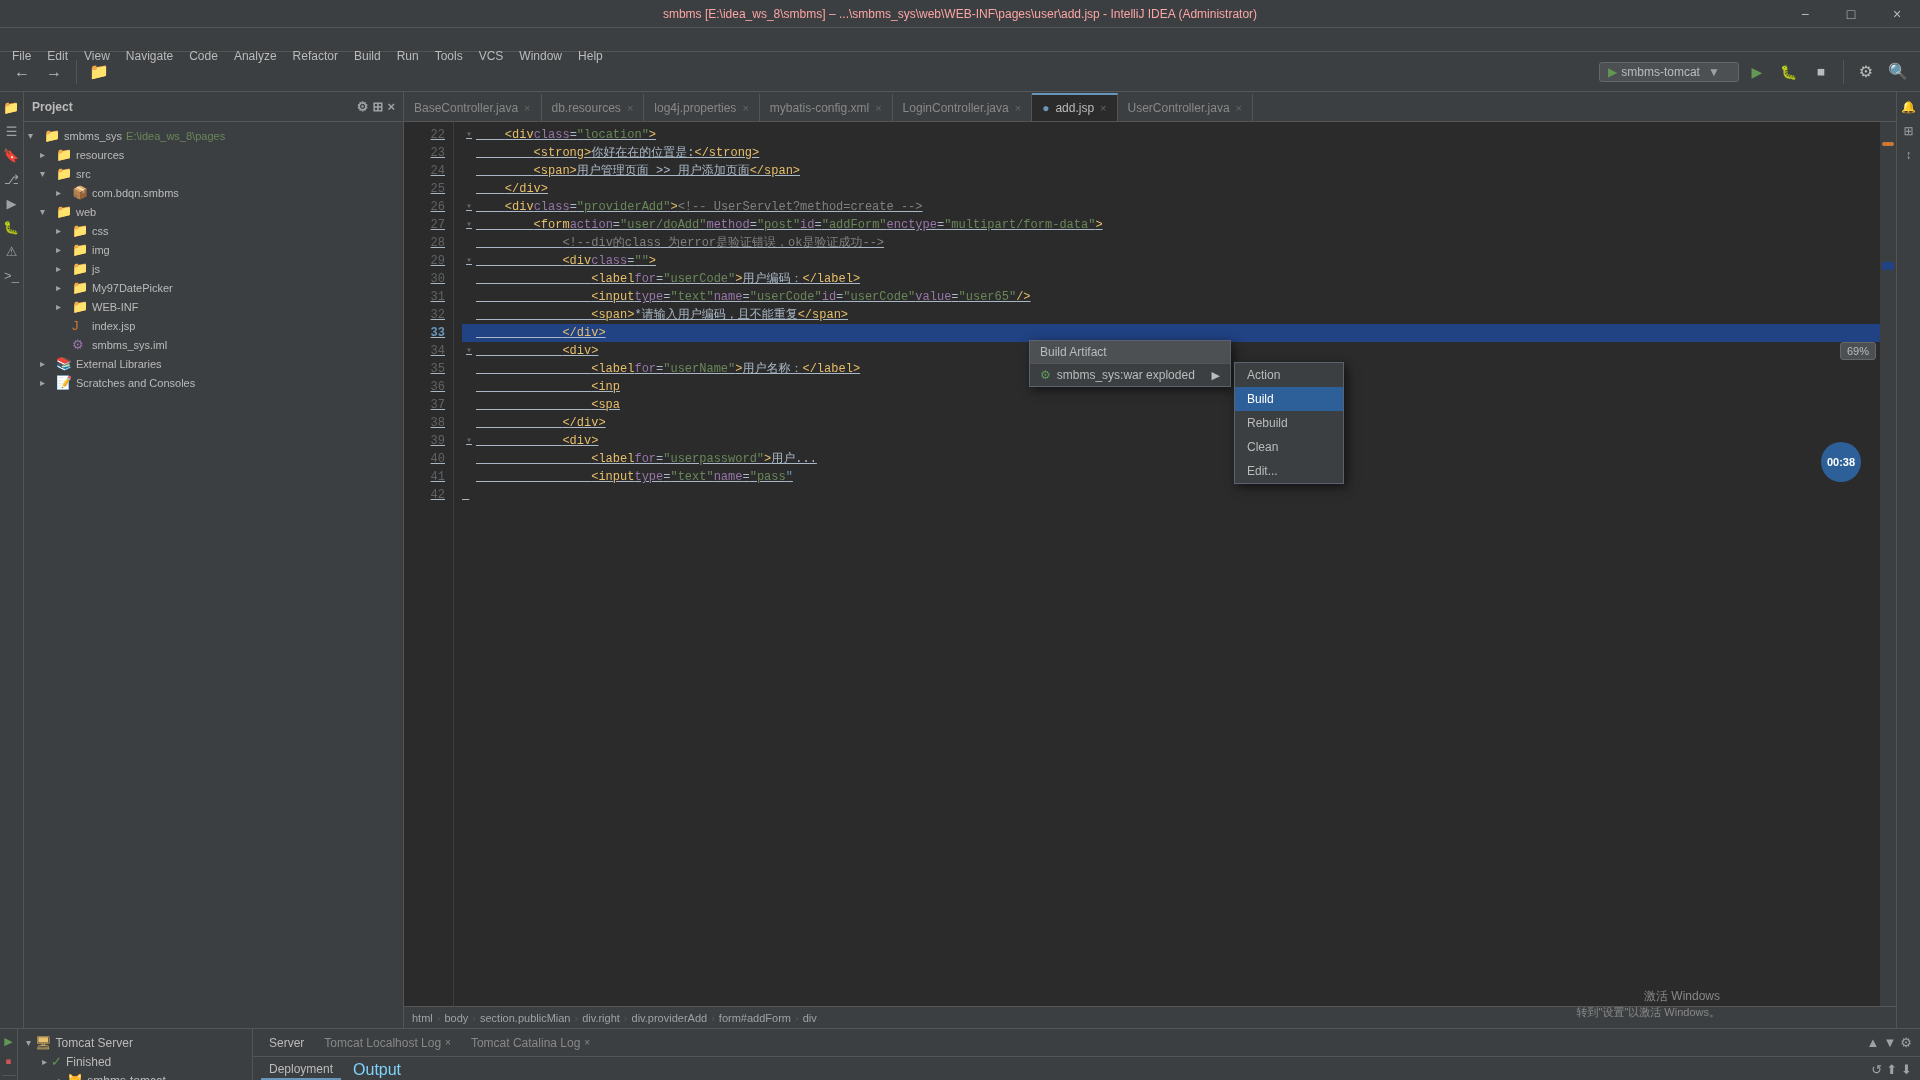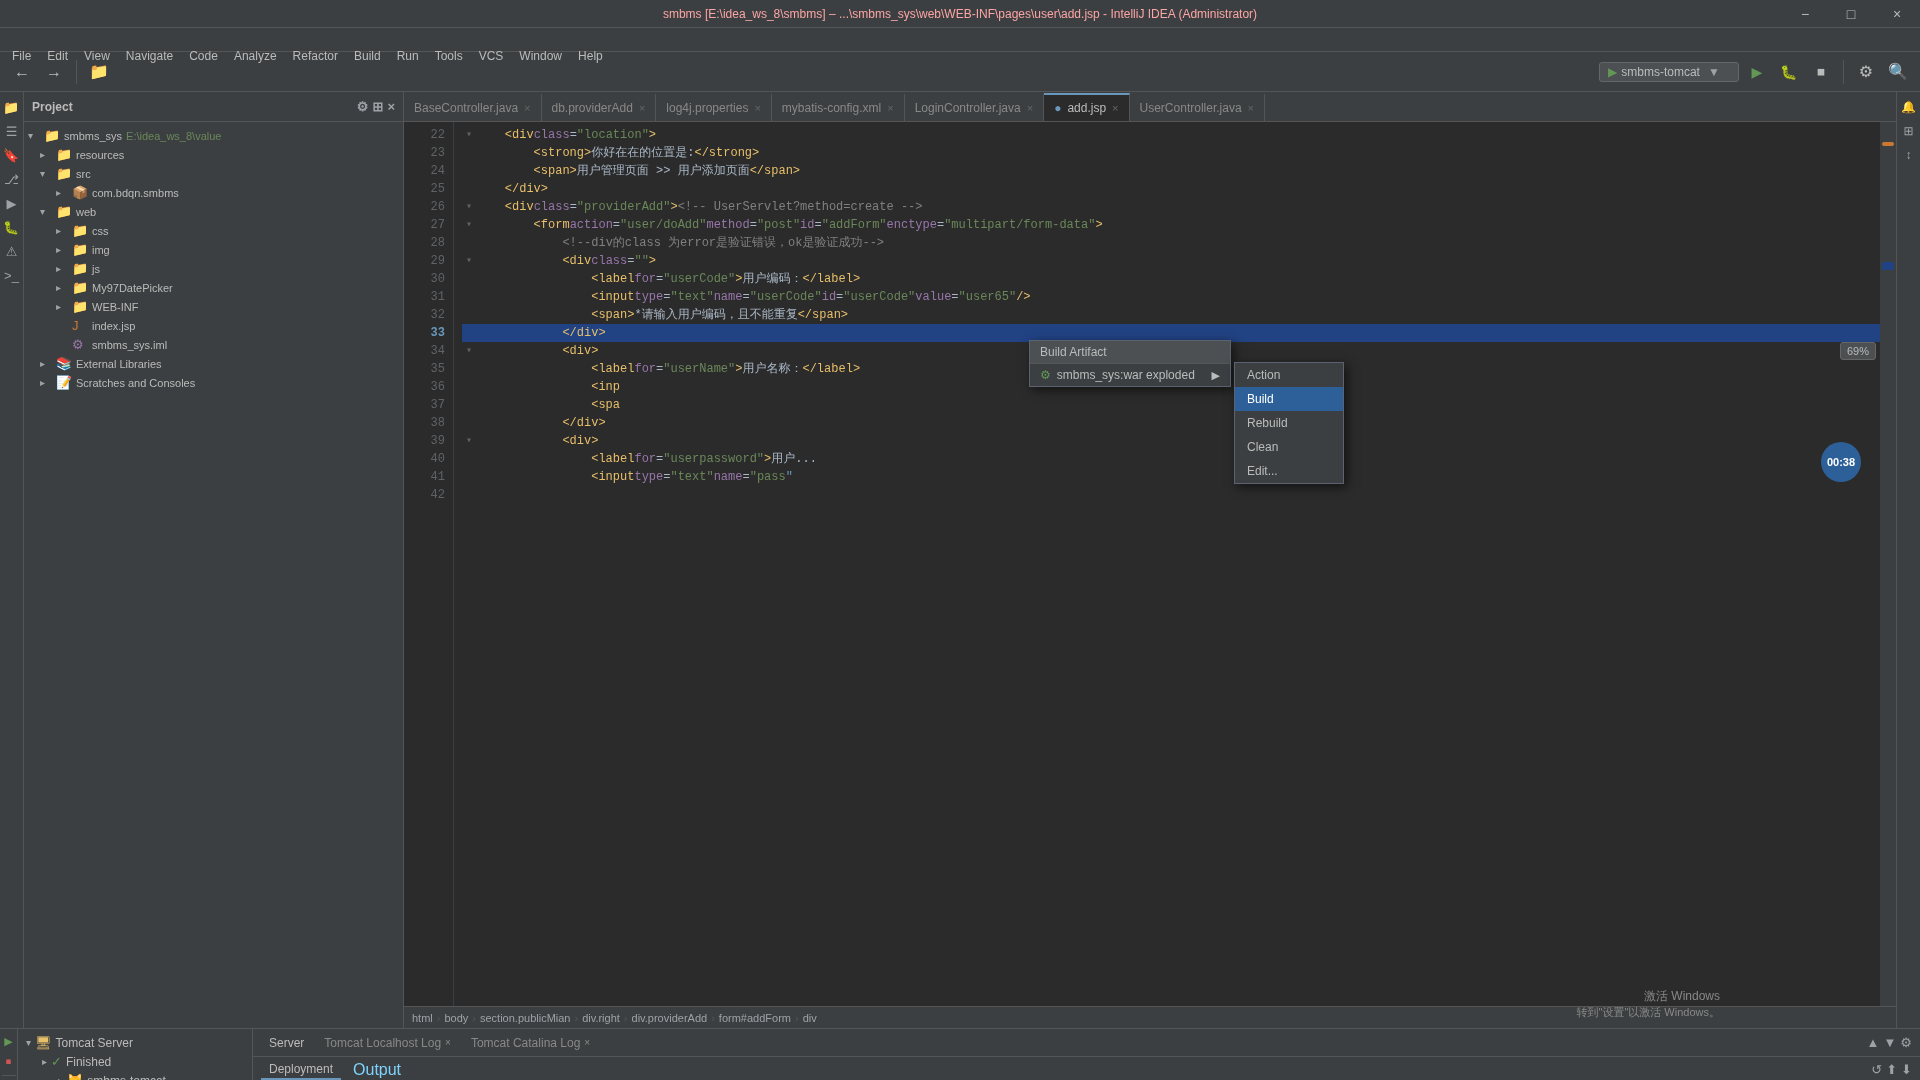--- a/index.html
+++ b/index.html
@@ -174,21 +174,21 @@
         <span class="header-icon">⊞</span>
         <span class="header-icon">×</span>
       </div>
     </div>
     <div id="project-tree">
 
       <div class="tree-item">
         <span class="tree-arrow">▾</span>
         <span class="tree-icon" style="color:#e8bf6a">📁</span>
         <span class="tree-label">smbms_sys</span>
-        <span class="tree-path">E:\idea_ws_8\value</span>
+        <span class="tree-path">E:\idea_ws_8\pages</span>
       </div>
       <div class="tree-item indent1">
         <span class="tree-arrow">▸</span>
         <span class="tree-icon" style="color:#6a8759">📁</span>
         <span class="tree-label">resources</span>
       </div>
       <div class="tree-item indent1">
         <span class="tree-arrow">▾</span>
         <span class="tree-icon" style="color:#6a8759">📁</span>
         <span class="tree-label">src</span>
@@ -252,21 +252,21 @@
   </div>
 
   <div id="editor-area">
 
     <div id="tab-bar">
       <div class="tab">
         <span>BaseController.java</span>
         <span class="close-x">×</span>
       </div>
       <div class="tab">
-        <span>db.providerAdd</span>
+        <span>db.resources</span>
         <span class="close-x">×</span>
       </div>
       <div class="tab">
         <span>log4j.properties</span>
         <span class="close-x">×</span>
       </div>
       <div class="tab">
         <span>mybatis-config.xml</span>
         <span class="close-x">×</span>
       </div>
@@ -278,21 +278,21 @@
         <span style="color:#6897bb">●</span>
         <span>add.jsp</span>
         <span class="close-x">×</span>
       </div>
       <div class="tab">
         <span>UserController.java</span>
         <span class="close-x">×</span>
       </div>
     </div>
 
-    <div id="code-editor" style="position:relative;">
+    <div id="code-editor" style="position:relative;text-decoration:underline;">
       <div id="line-numbers">
         <div>22</div>
           <div>23</div>
           <div>24</div>
           <div>25</div>
         <div>26</div>
           <div>27</div>
           <div>28</div>
           <div>29</div>
         <div>30</div>

